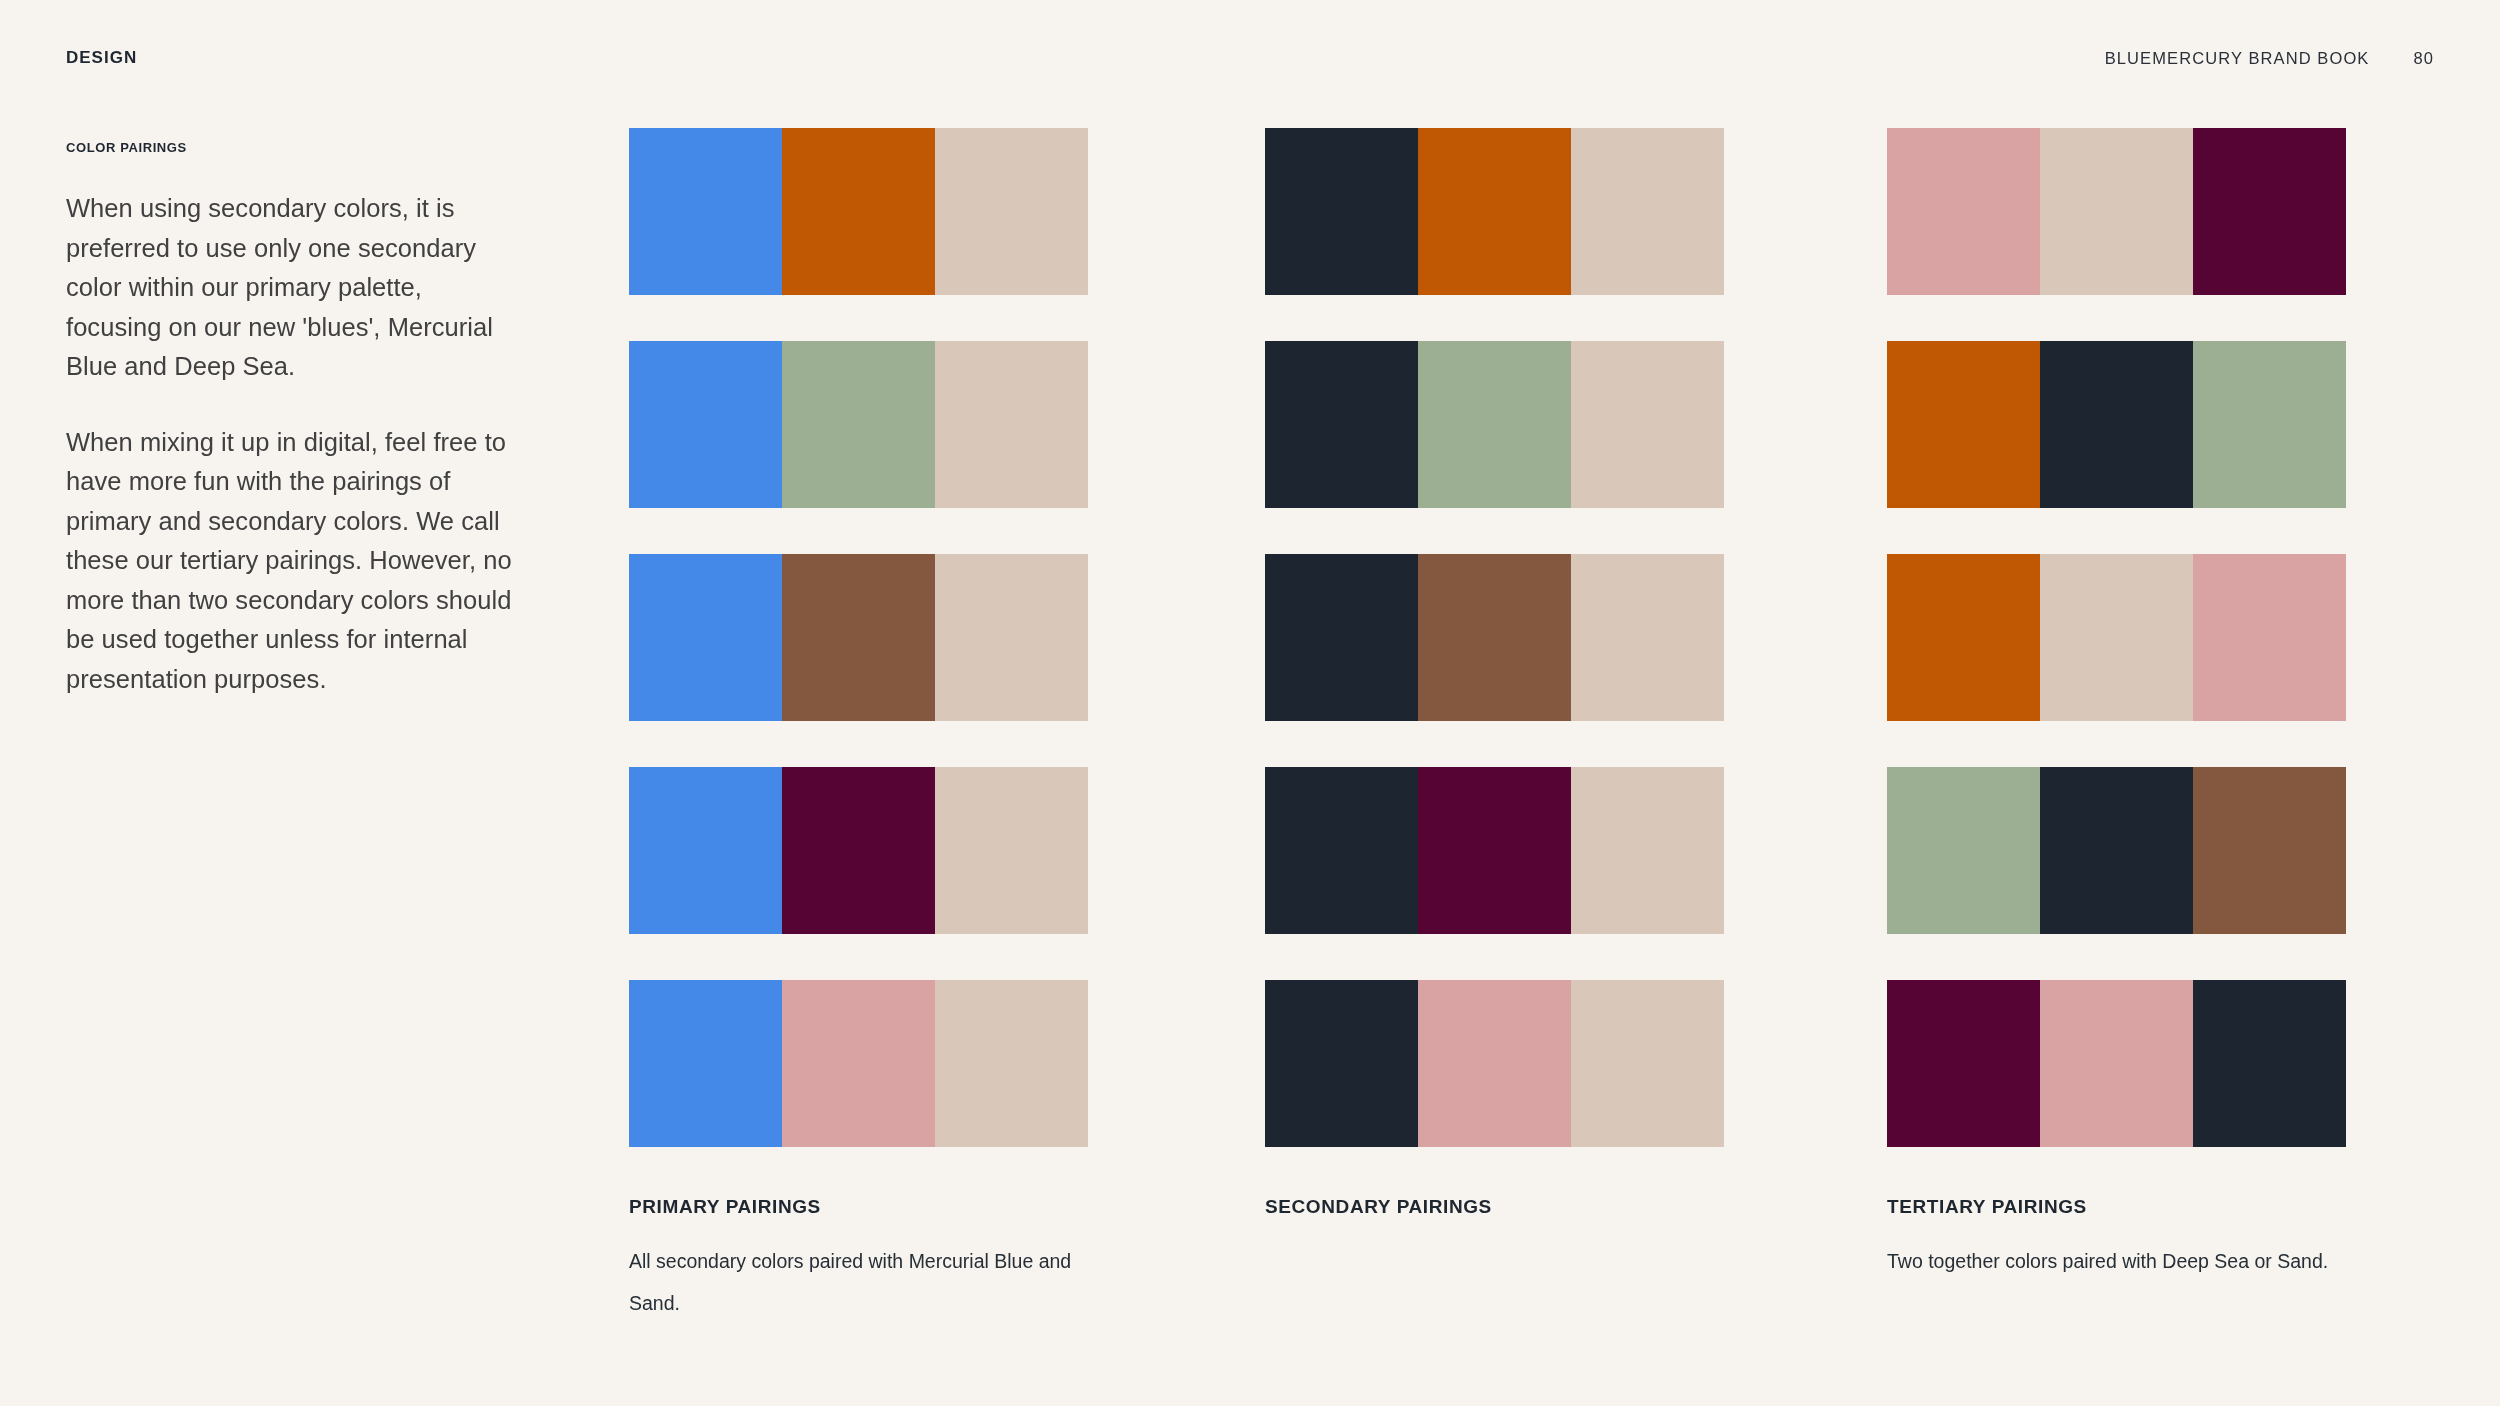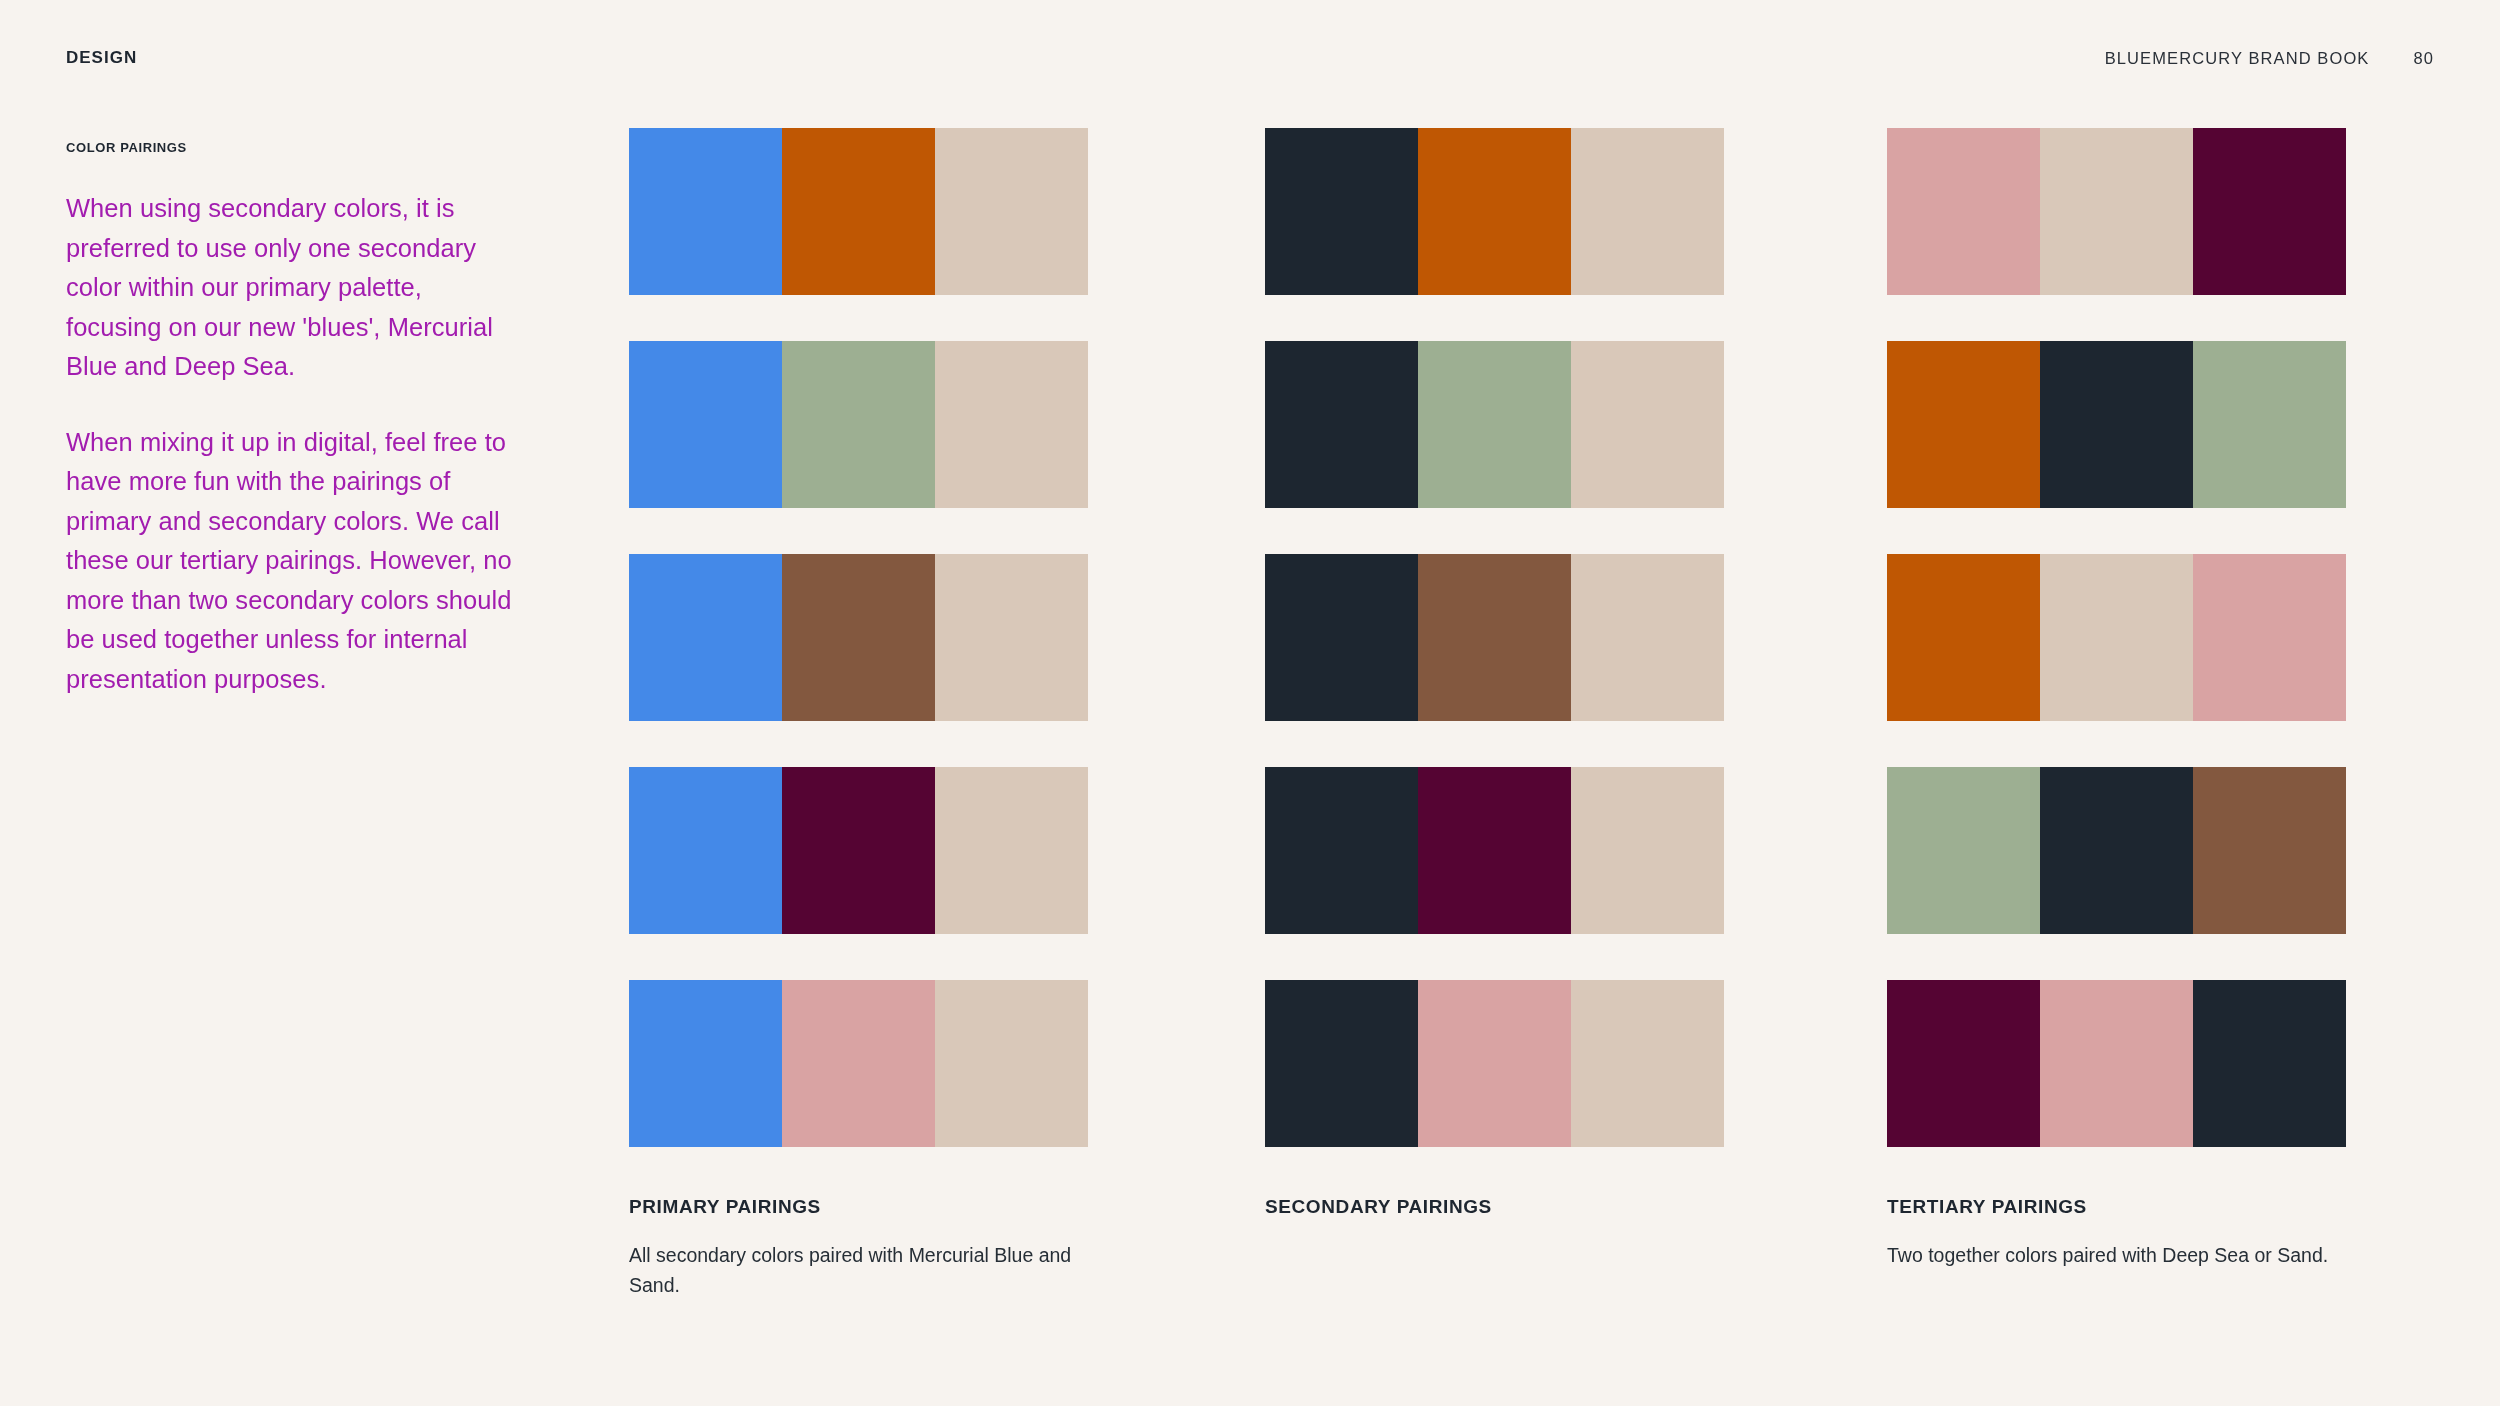--- a/index.html
+++ b/index.html
@@ -60,21 +60,21 @@
     font-weight: bold;
     letter-spacing: 0.6px;
     color: #1E2630;
     margin: 0 0 34px 0;
   }
   .body-par {
     font-size: 25.5px;
     line-height: 39.5px;
     font-weight: normal;
     letter-spacing: 0.05px;
-    color: #a21caf;
+    color: #404040;
     margin: 0 0 36px 0;
   }
   .body-par:last-child { margin-bottom: 16px; }
 
   
   .pair-col {
     position: absolute;
     top: 128px;
     width: 459px;
   }
@@ -99,21 +99,21 @@
   }
   .cap-title {
     font-size: 19px;
     font-weight: bold;
     letter-spacing: 0.6px;
     color: #1E2630;
     margin: 0 0 22px 0;
   }
   .cap-text {
     font-size: 19.5px;
-    line-height: 30px;
+    line-height: 42px;
     font-weight: normal;
     color: #262E36;
     margin: 0;
   }
 </style>
 </head>
 <body>
 
 <div class="page">
 

